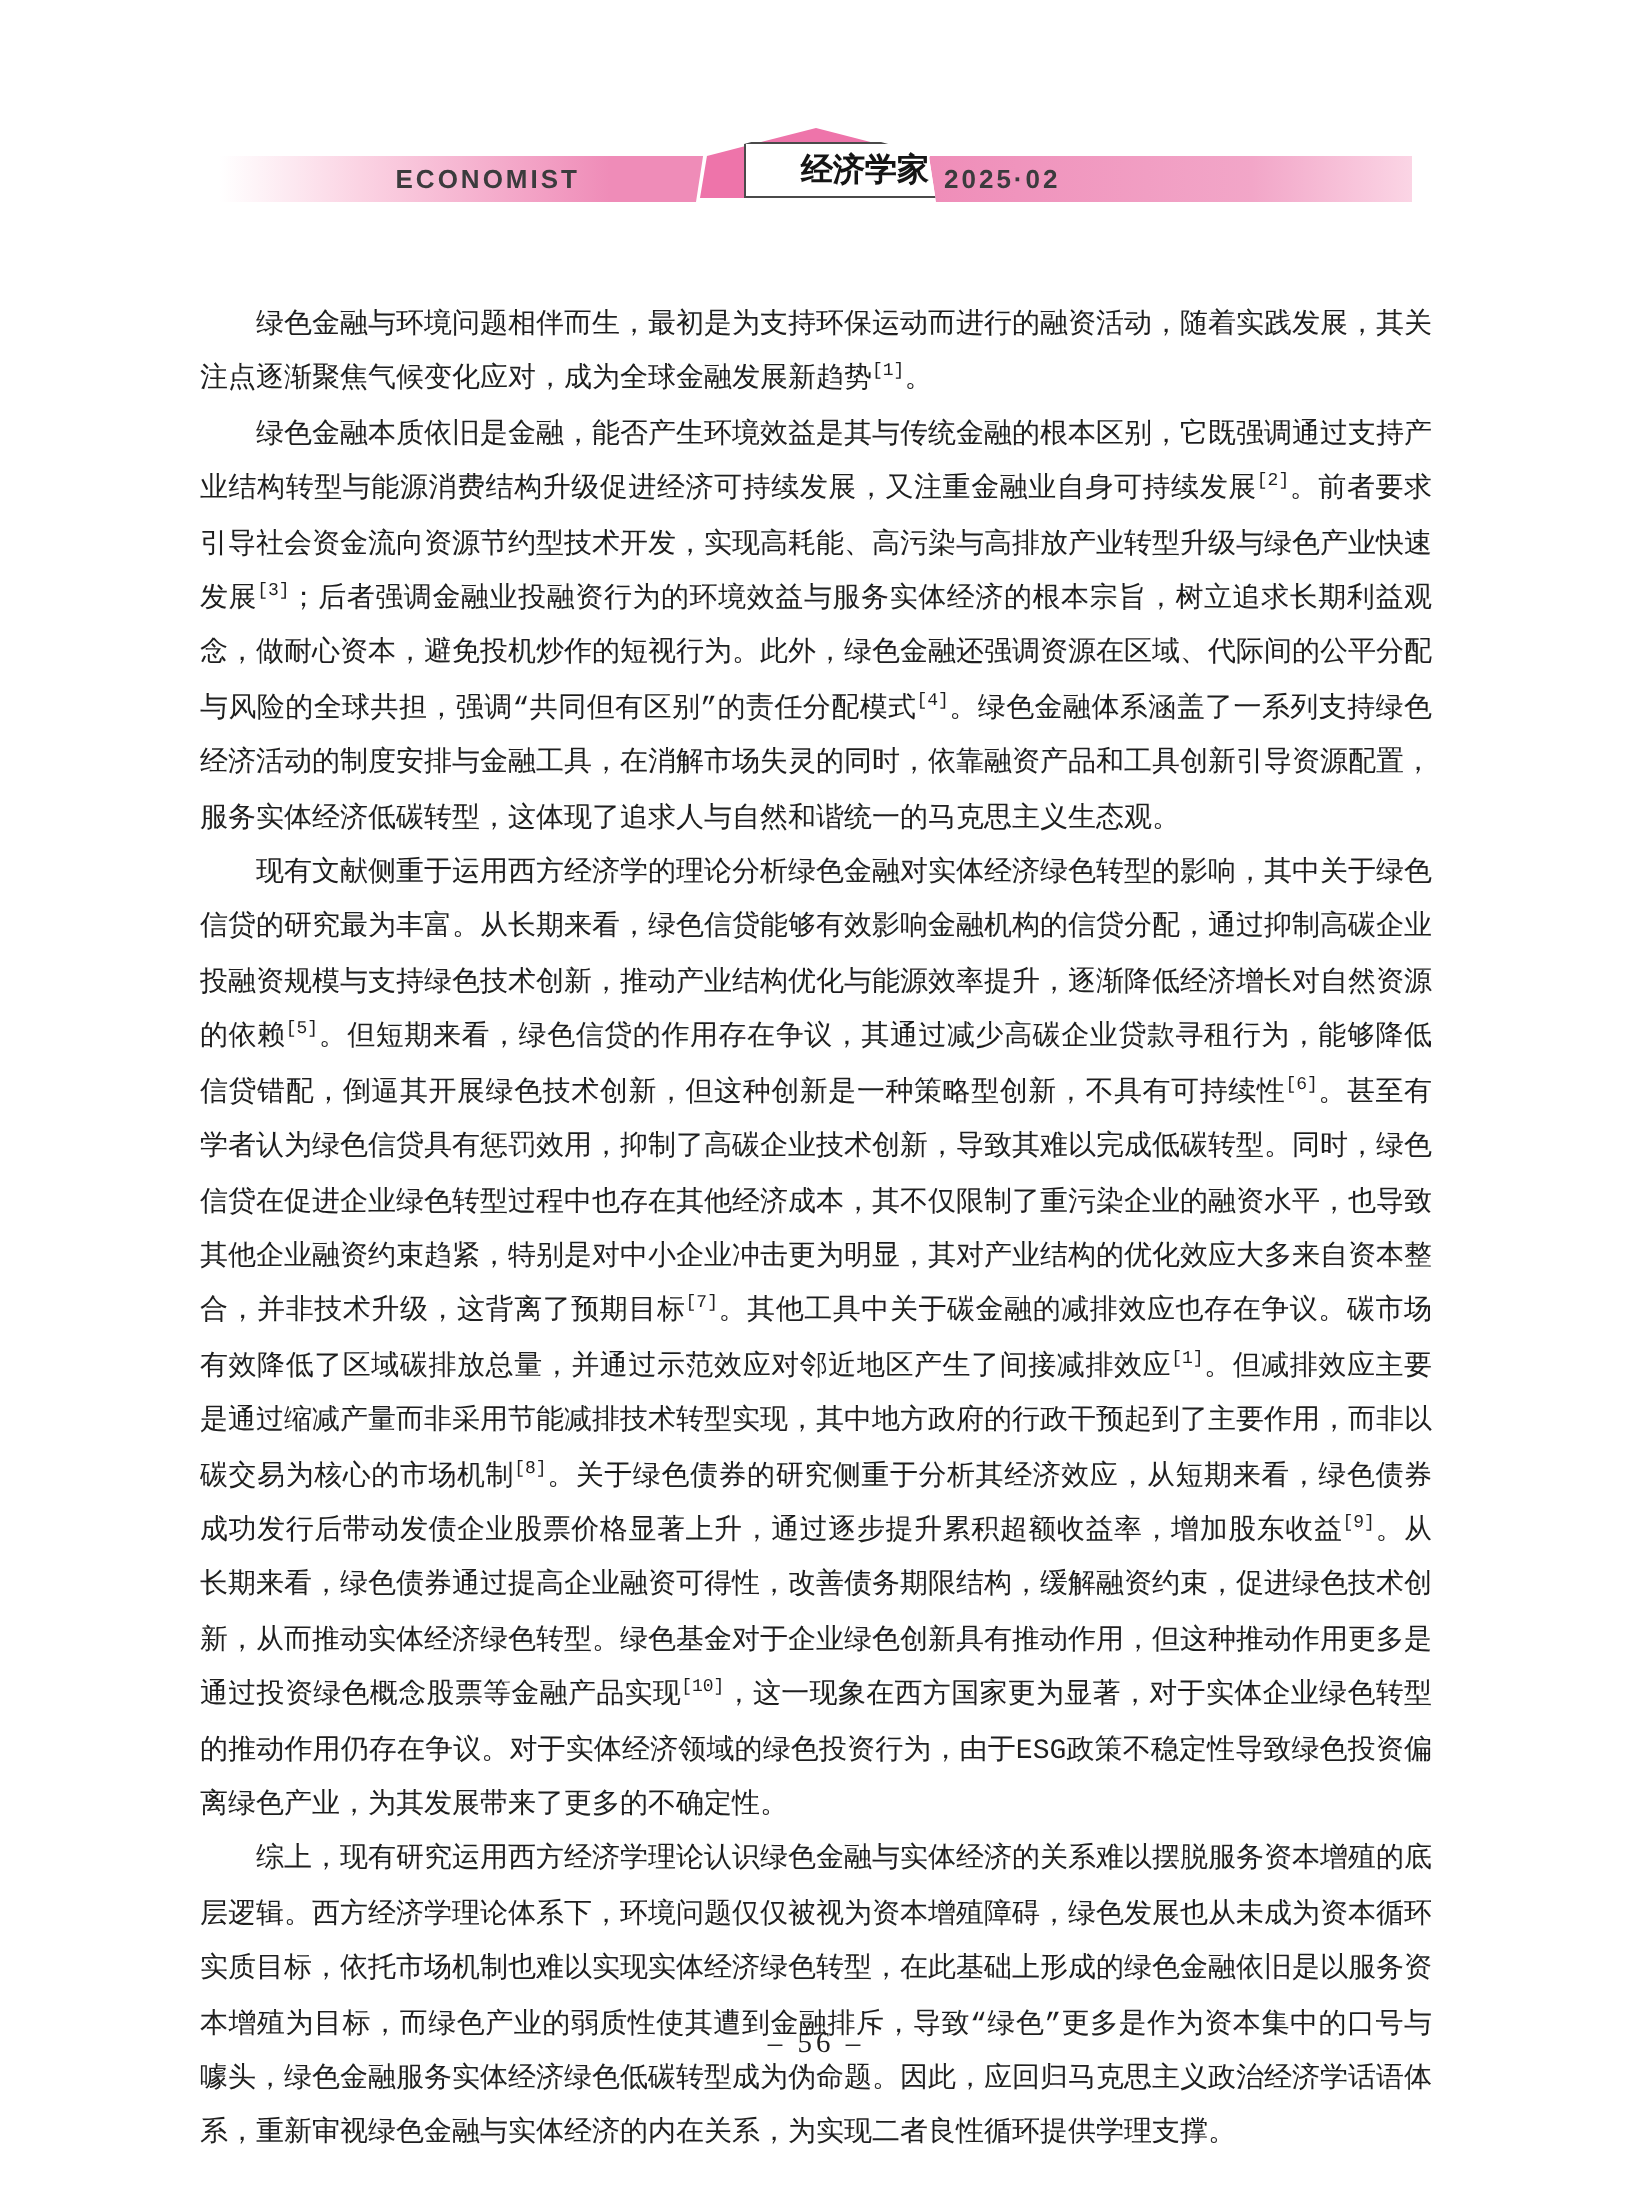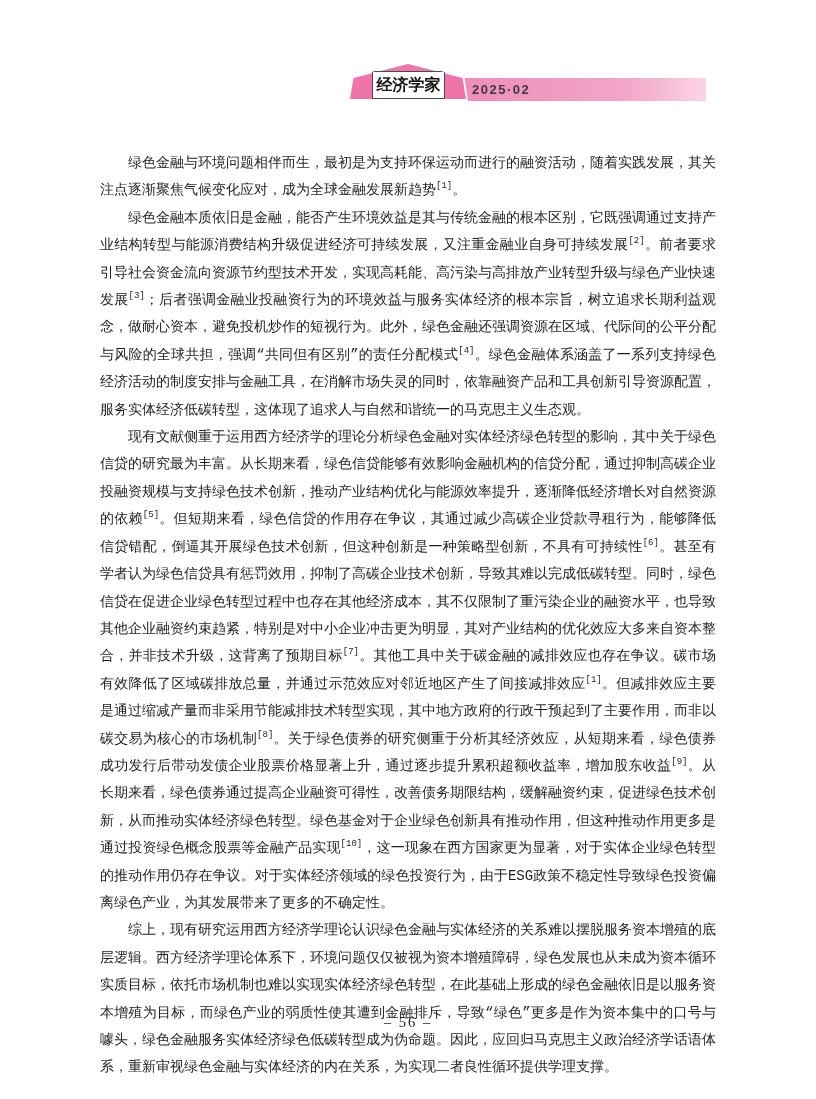--- a/index.html
+++ b/index.html
@@ -34,21 +34,21 @@
     clip-path:polygon(50% 0,97% 40%,100% 100%,0 100%,3% 40%);
   }
   .pent-inner {
     position:absolute; inset:2px;
     background:var(--banner-deep-pink,#ee74aa);
     clip-path:polygon(50% 0,97% 40%,100% 100%,0 100%,3% 40%);
   }
   .logo-box {
     position:absolute; left:24px; top:9px; width:71px; height:26px;
     background:#ffffff; border:1px solid #4a4a4a;
-    display:flex; align-items:center; justify-content:center;
+    display:flex; align-items:center; justify-content:center;padding-left:24px;
   }
   .logo-box span {
     font-family:"Liberation Sans","DejaVu Sans",sans-serif;
     font-size:16px; font-weight:bold; color:#151515; white-space:nowrap;
   }
 
   
   .content {
     position:absolute; left:100px; top:150px; width:616px;
     color:#1e1e1e; font-size:14px; text-align:justify;
@@ -67,20 +67,23 @@
     position:absolute; top:986px; left:0; width:100%;
     text-align:center; font-size:14.5px; color:#222; letter-spacing:2px;margin-top:28px;
   }
 </style>
 </head>
 <body>
 
 <div class="page">
 
   <div class="banner">
+    <div class="bar bar-left">
+      <span class="bar-text">ECONOMIST</span>
+    </div>
     <div class="bar bar-right">
       <span class="bar-text">2025·02</span>
     </div>
     <div class="pent-outer">
       <div class="pent-inner"></div>
       <div class="logo-box">
         <span>经济学家</span>
       </div>
     </div>
   </div>

